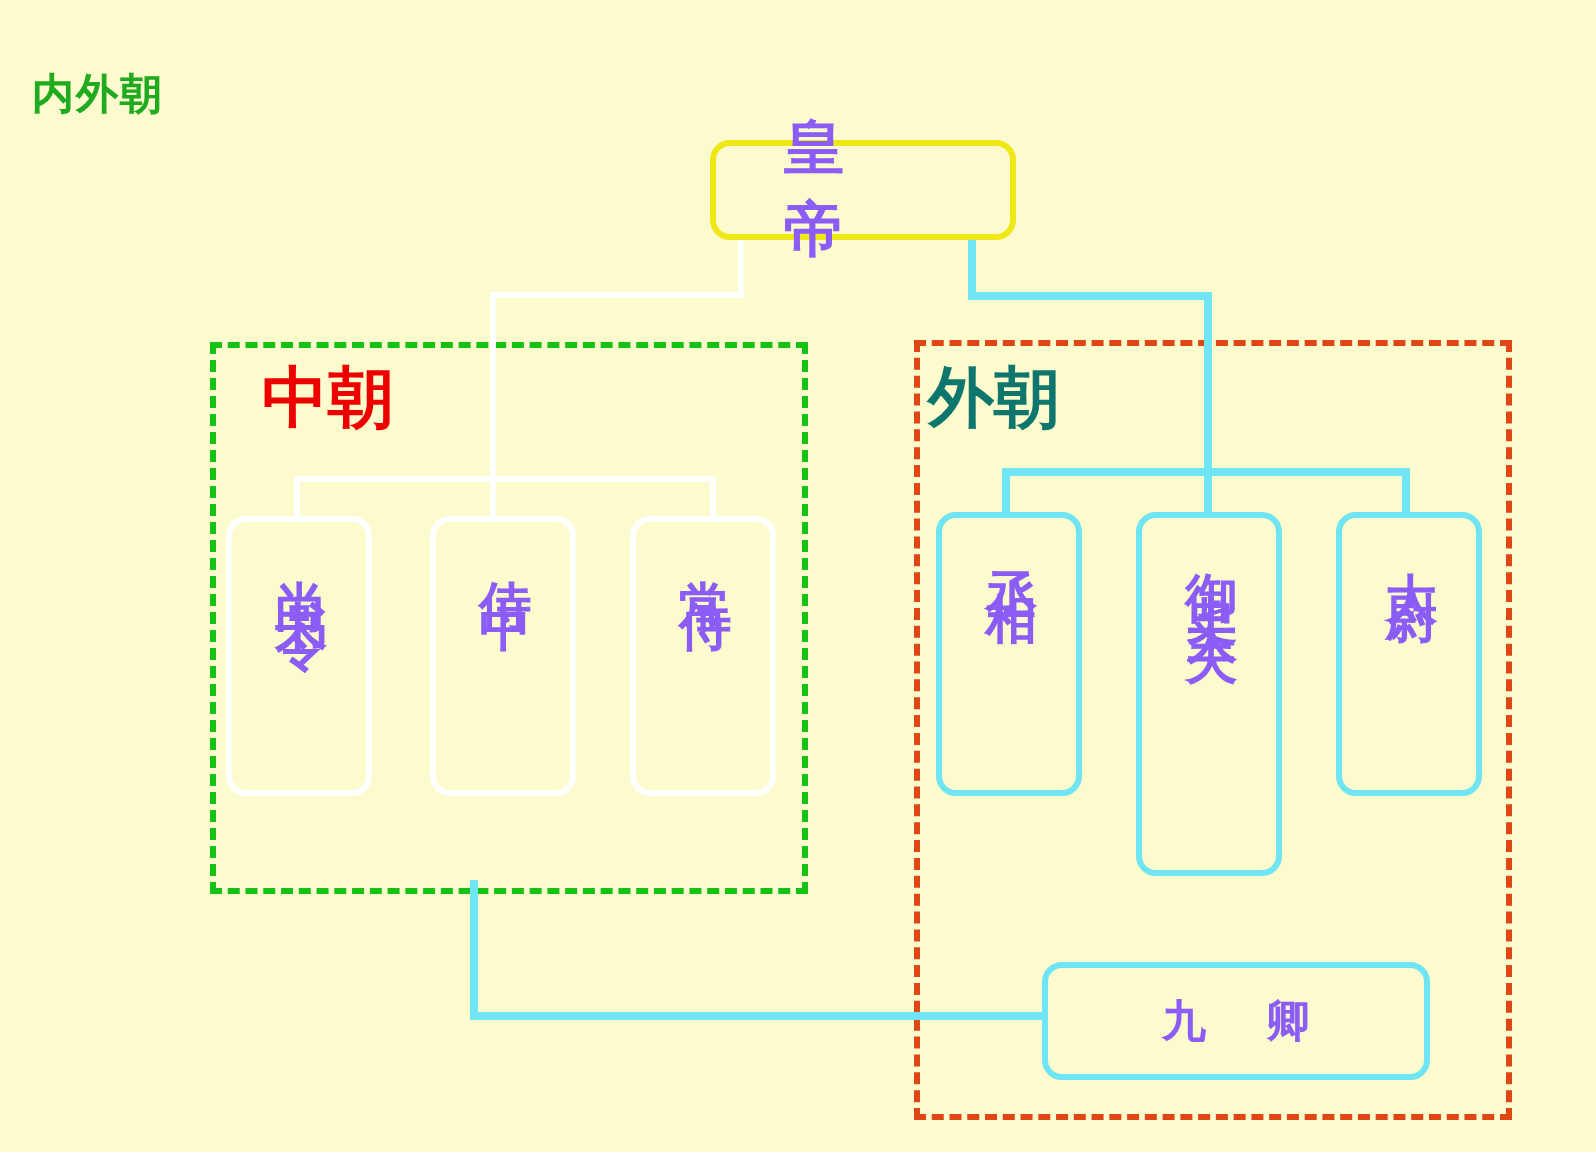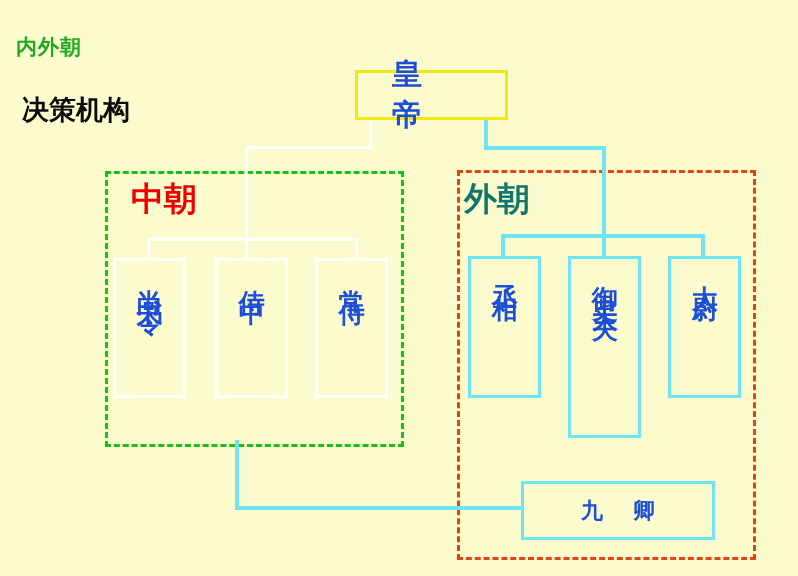--- a/index.html
+++ b/index.html
@@ -79,22 +79,23 @@
   }
 
   
   .node {
     position: absolute;
     box-sizing: border-box;
     background: transparent;
     display: flex;
     align-items: flex-start;
     justify-content: center;
-    color: #1d4ed8;
-    font-weight: bold;
+    color: #8b5cf6;
+    font-weight: bold;
+    border-radius: 10px;
   }
   .node .vtext {
     writing-mode: vertical-rl;
     text-orientation: upright;
     letter-spacing: 10px;
     line-height: 1.05;
     font-family: "DejaVu Serif", "Liberation Serif", serif;
   }
 
   
@@ -149,21 +150,20 @@
   .seg-white { background: #ffffff; }
   .seg-cyan  { background: #6ee4f4; }
 </style>
 </head>
 <body>
 
 <div id="slide">
 
   <div class="title">内外朝</div>
 
-  <div class="heading" id="heading-left">决策机构</div>
 
   <div class="region" id="region-inner"></div>
   <div class="region" id="region-outer"></div>
 
   <div class="group-label" id="label-inner">中朝</div>
   <div class="group-label" id="label-outer">外朝</div>
 
   <div class="seg seg-white" style="left:369px; top:118px; width:3px; height:31px;"></div>
 
   <div class="seg seg-white" style="left:245px; top:146px; width:127px; height:3px;"></div>

